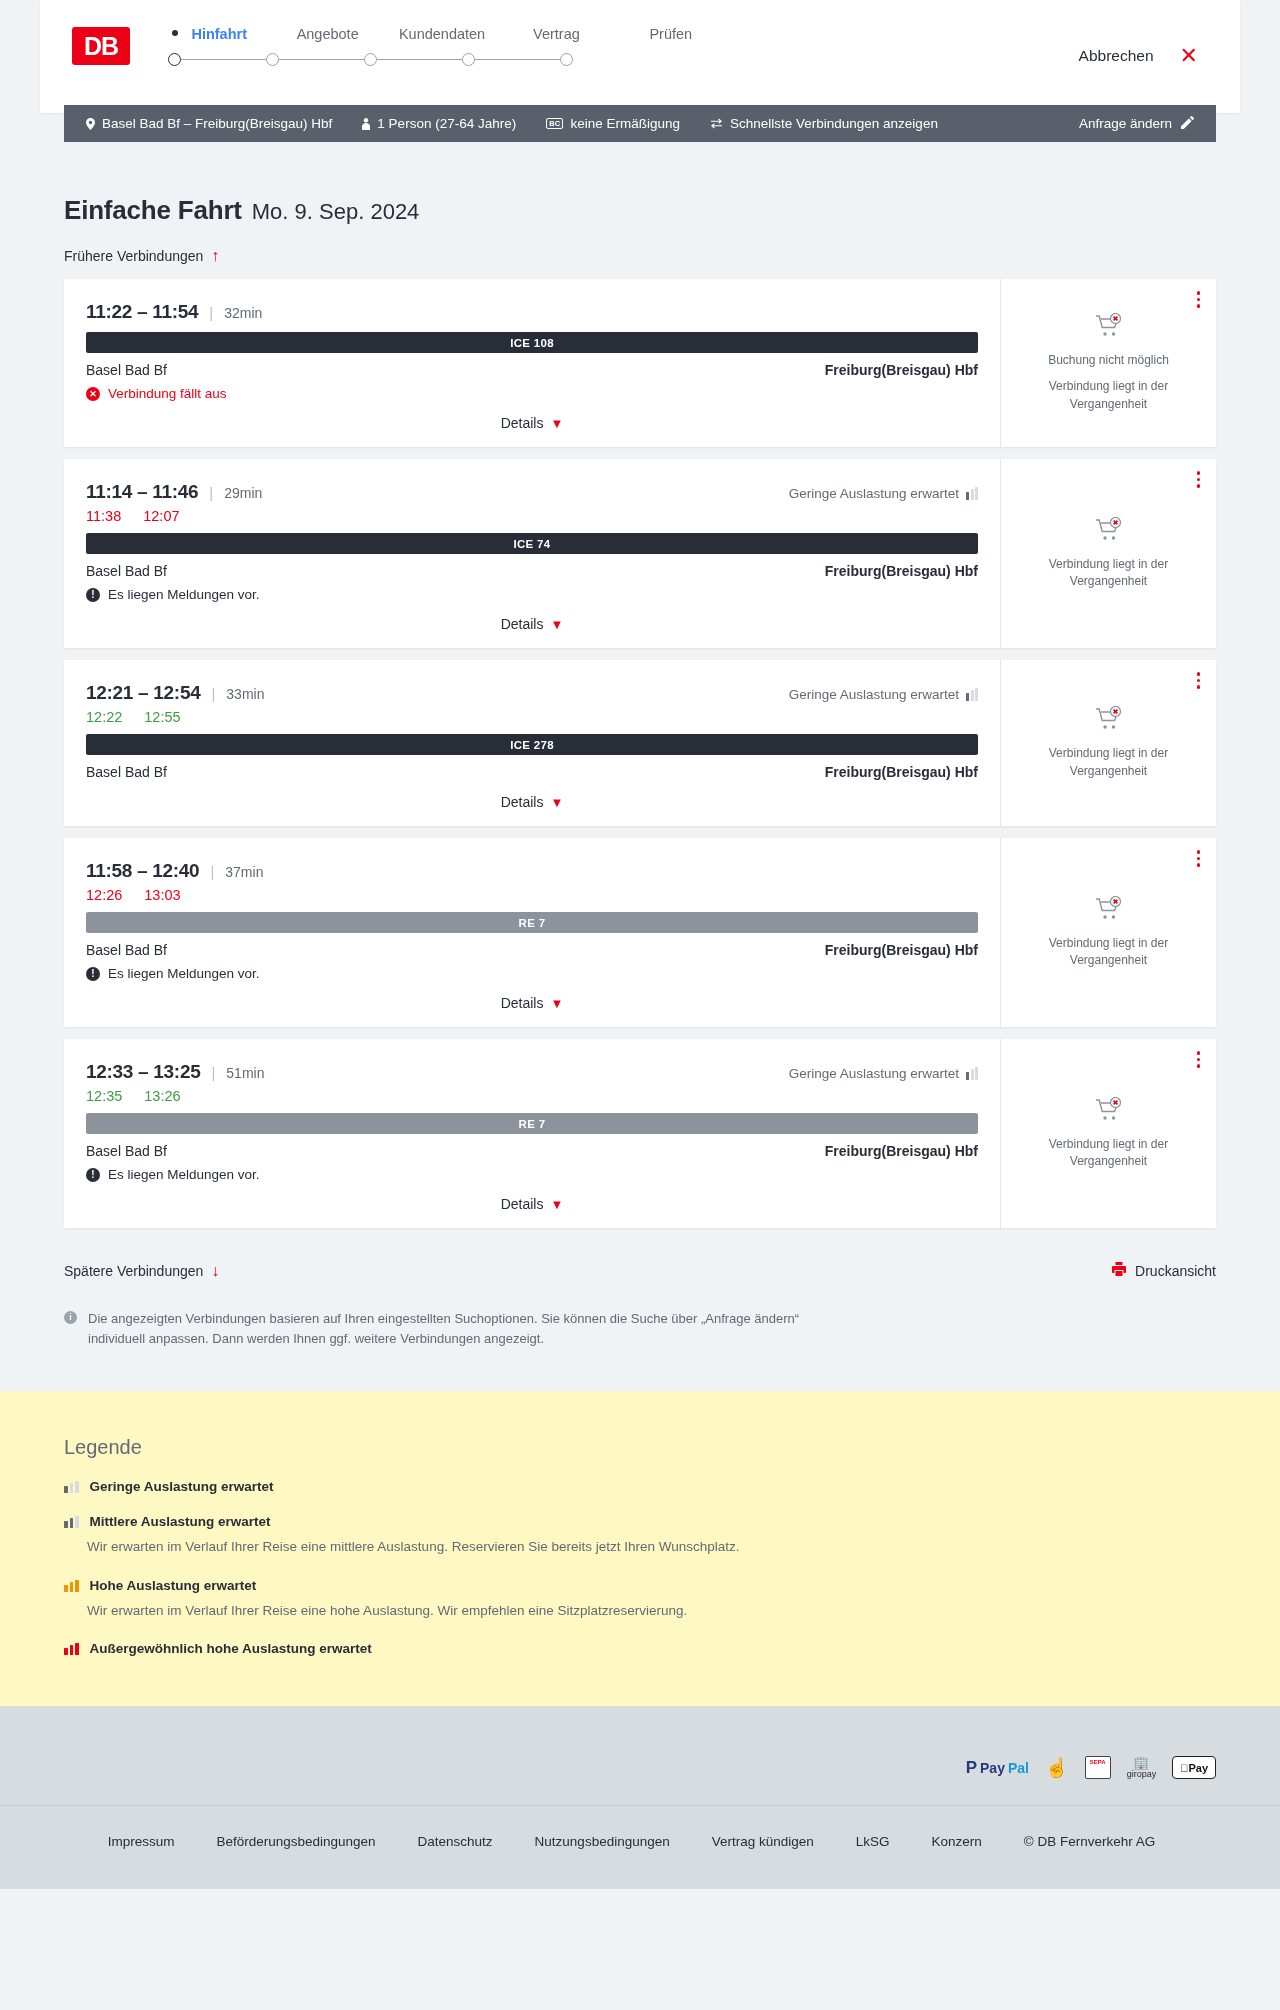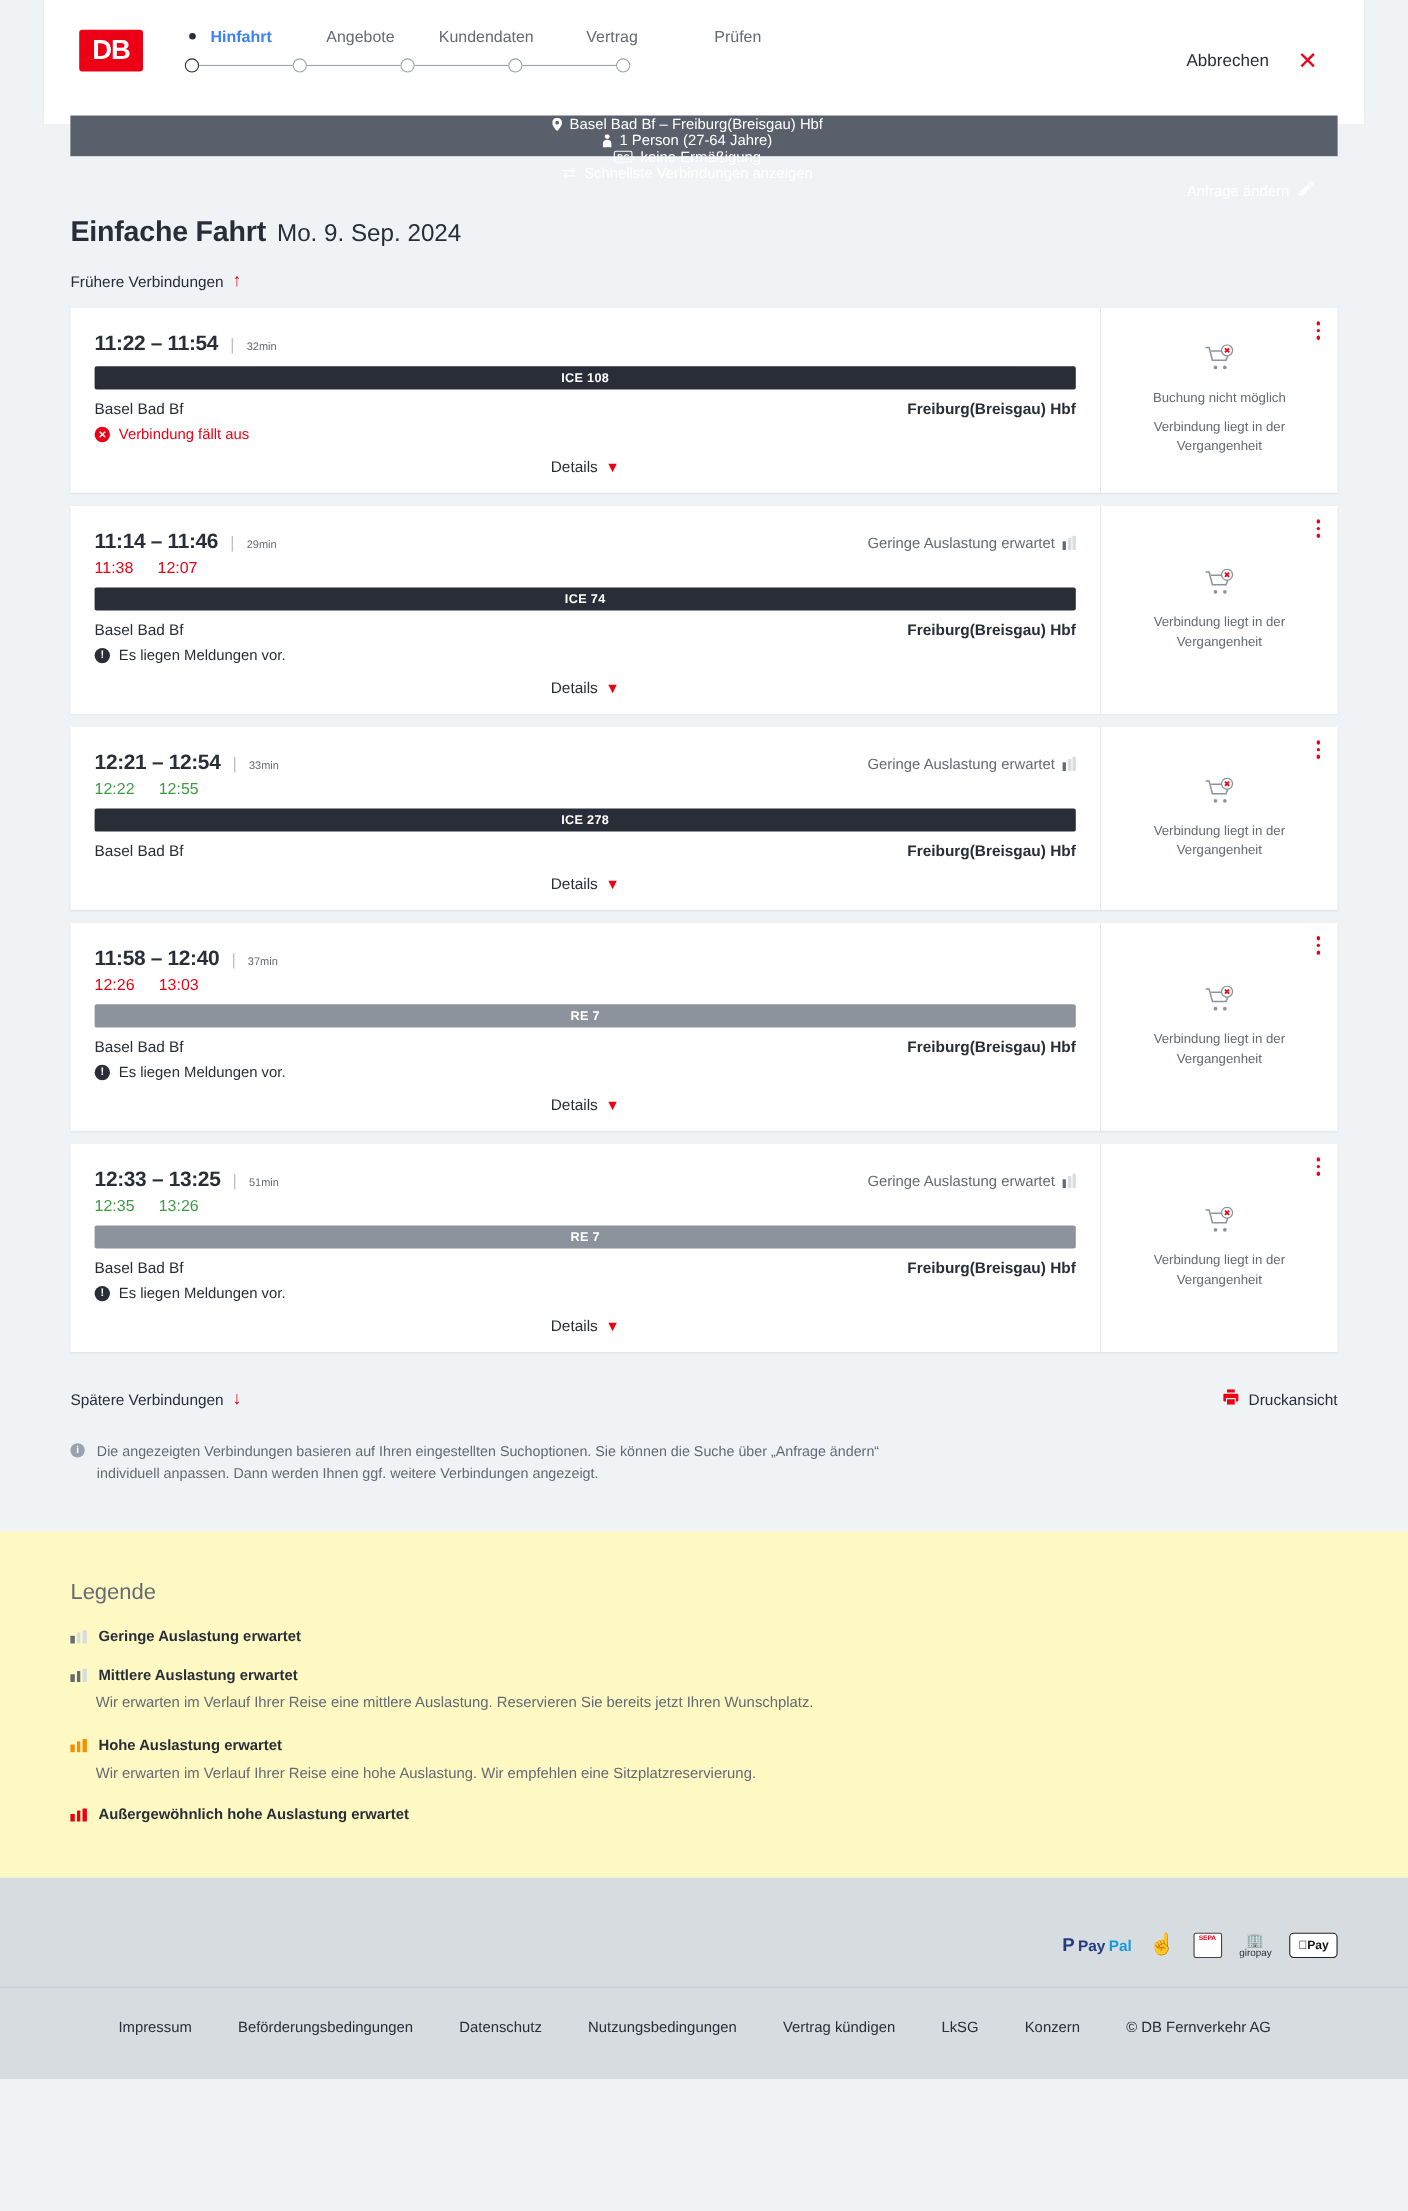--- a/index.html
+++ b/index.html
@@ -47,21 +47,21 @@
     margin-left: auto; margin-right: 42px; margin-top: 45px;
     display: flex; align-items: center; gap: 26px; cursor: pointer;
     font-size: 15.5px; color: #282d37;
   }
   .x-icon { color: #ec0016; font-size: 22px; line-height: 1; font-weight: 400; }
 
   
   .summary-bar {
     width: 1152px; margin: 0 auto; background: #5a606b; color: #fff;
     height: 37px; display: flex; align-items: center; padding: 0 22px;
-    font-size: 13.5px; position: relative; top: -8px; flex-direction: column;
+    font-size: 13.5px; position: relative; top: -8px;
   }
   .sum-item { display: flex; align-items: center; gap: 7px; margin-right: 30px; white-space: nowrap; }
   .sum-item .ic { display: inline-flex; align-items: center; }
   .bc-badge {
     border: 1px solid #fff; border-radius: 2px; font-size: 7.5px; padding: 1px 2px;
     line-height: 1; font-weight: 700; letter-spacing: .2px;
   }
   .change-req { margin-left: auto; display: flex; align-items: center; gap: 9px; cursor: pointer; }
 
   
@@ -83,21 +83,21 @@
   }
   .conn-left { flex: 1 1 auto; padding: 22px 22px 16px 22px; border-right: 1px solid #e3e7ea; }
   .conn-right {
     width: 215px; flex: 0 0 215px; position: relative;
     display: flex; flex-direction: column; align-items: center; justify-content: center;
     padding: 16px 18px;
   }
   .row-top { display: flex; align-items: baseline; }
   .times-main { font-size: 19px; font-weight: 700; letter-spacing: -.3px; }
   .dur-sep { color: #bcc0c5; margin: 0 11px; font-weight: 400; font-size: 15px; }
-  .dur { font-size: 10px; color: #646973; }
+  .dur { font-size: 14px; color: #646973; }
   .occupancy {
     margin-left: auto; display: flex; align-items: center; gap: 7px;
     font-size: 13.5px; color: #646973; white-space: nowrap;
   }
   .bars { display: inline-flex; align-items: flex-end; gap: 1.5px; height: 12px; }
   .bars i { display: block; width: 3px; background: #d7dce1; border-radius: .5px; }
   .bars i.on { background: #646973; }
   .bars i:nth-child(1) { height: 7px; }
   .bars i:nth-child(2) { height: 10px; }
   .bars i:nth-child(3) { height: 12px; }

